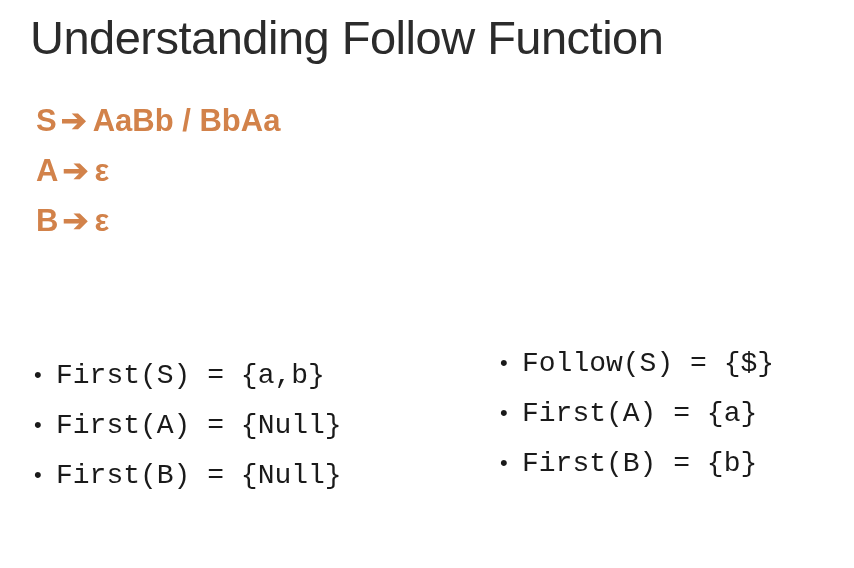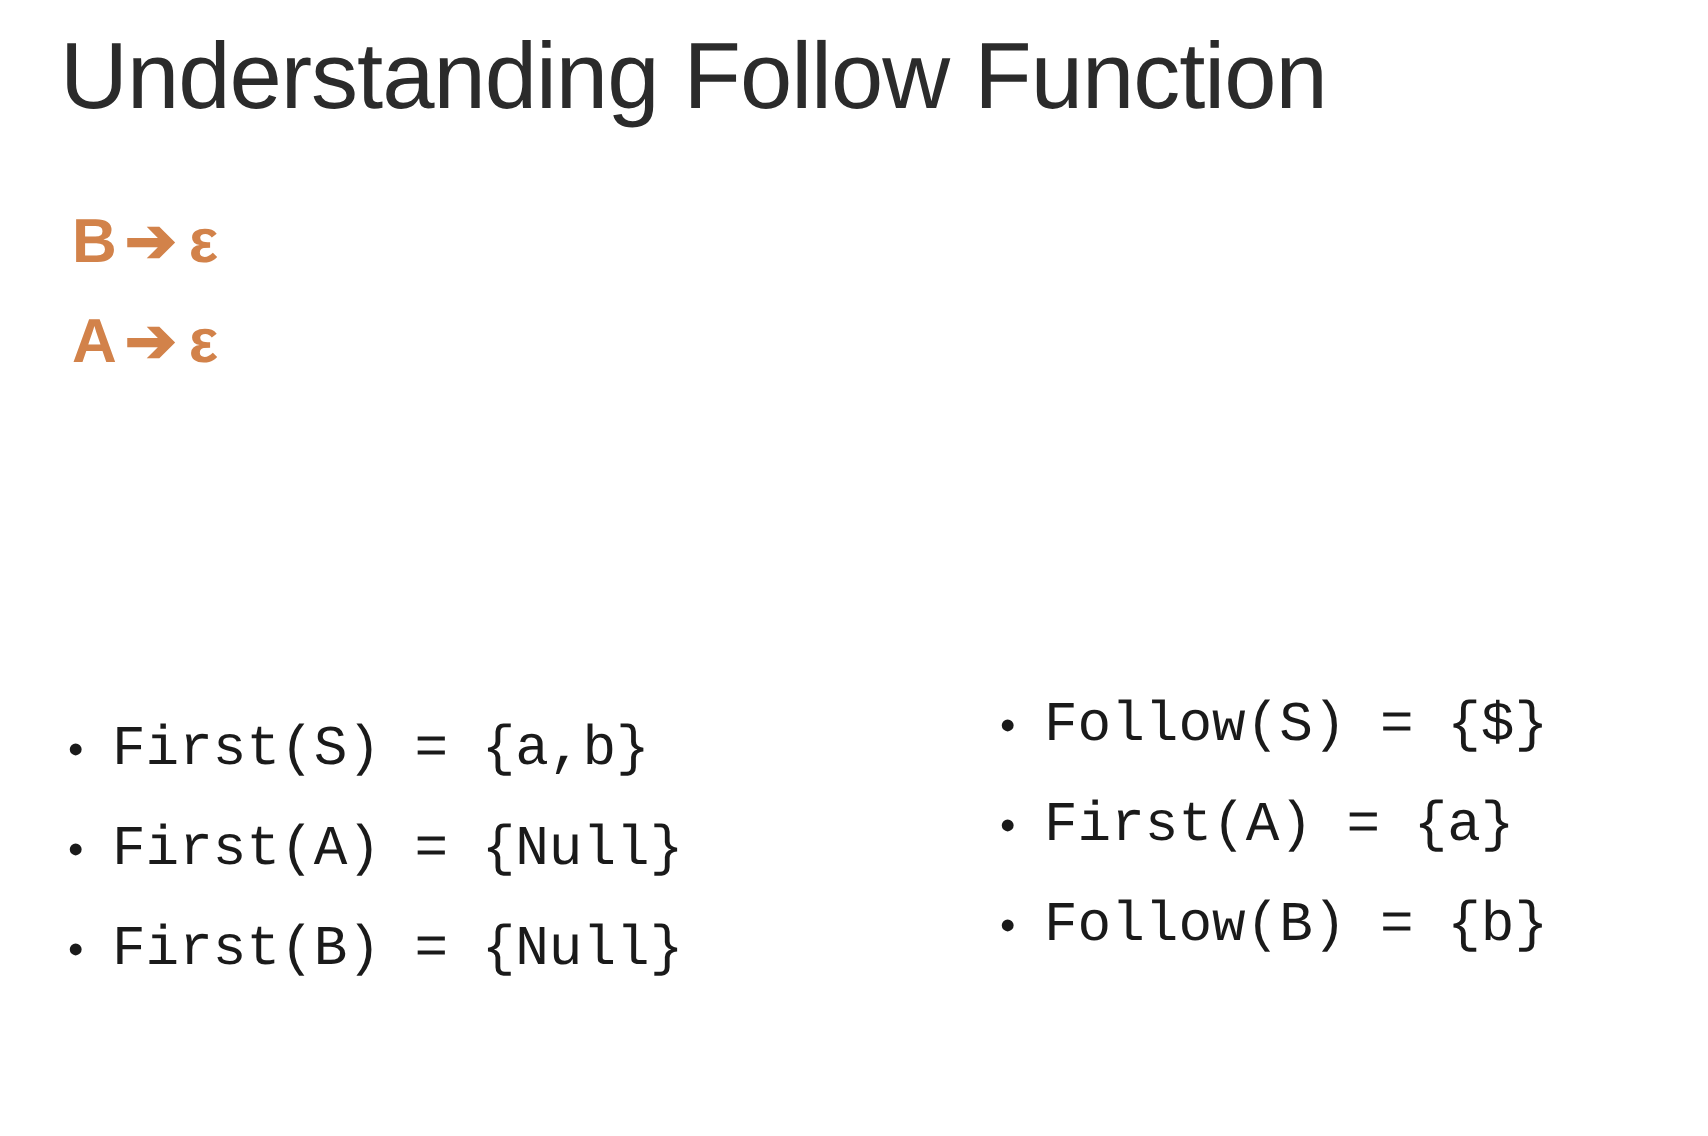--- a/index.html
+++ b/index.html
@@ -88,24 +88,27 @@
 </style>
 </head>
 <body>
 
 <div class="slide">
 
   <div class="title">Understanding Follow Function</div>
 
   <div class="grammar">
     <div class="rule">
-      <span>B</span><span class="arrow">➔</span><span>ε</span>
+      <span>S</span><span class="arrow">➔</span><span>AaBb / BbAa</span>
     </div>
     <div class="rule">
       <span>A</span><span class="arrow">➔</span><span>ε</span>
+    </div>
+    <div class="rule">
+      <span>B</span><span class="arrow">➔</span><span>ε</span>
     </div>
   </div>
 
   <div class="cols">
 
     <div class="col col-left">
       <div class="bullet-row">
         <span class="bullet-dot">•</span>
         <span class="bullet-text">First(S) = {a,b}</span>
       </div>
@@ -123,19 +126,19 @@
       <div class="bullet-row">
         <span class="bullet-dot">•</span>
         <span class="bullet-text">Follow(S) = {$}</span>
       </div>
       <div class="bullet-row">
         <span class="bullet-dot">•</span>
         <span class="bullet-text">First(A) = {a}</span>
       </div>
       <div class="bullet-row">
         <span class="bullet-dot">•</span>
-        <span class="bullet-text">Follow(B) = {b}</span>
+        <span class="bullet-text">First(B) = {b}</span>
       </div>
     </div>
 
   </div>
 
 </div>
 
 </body></html>

